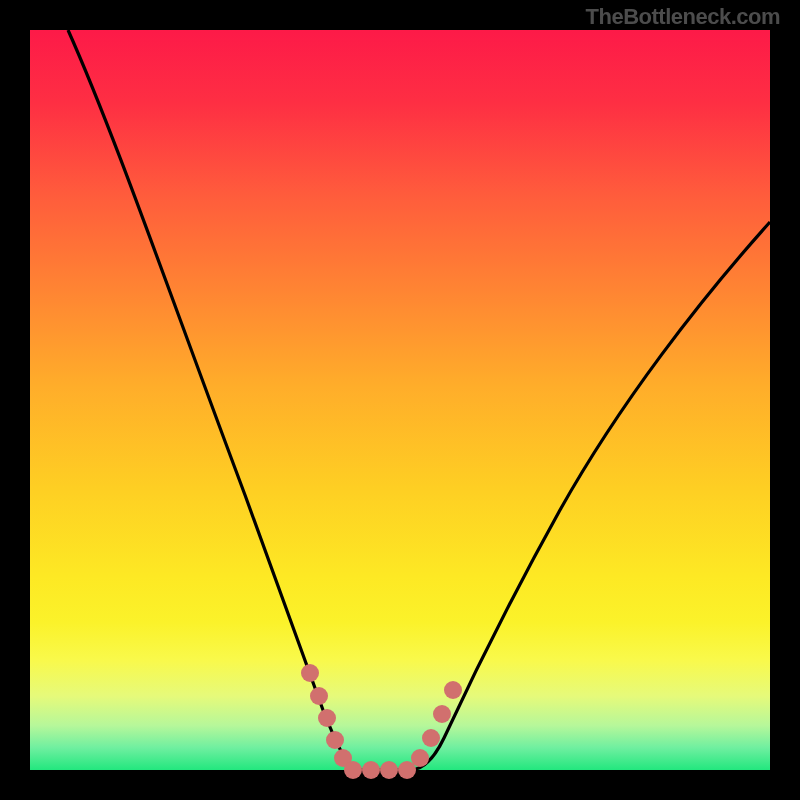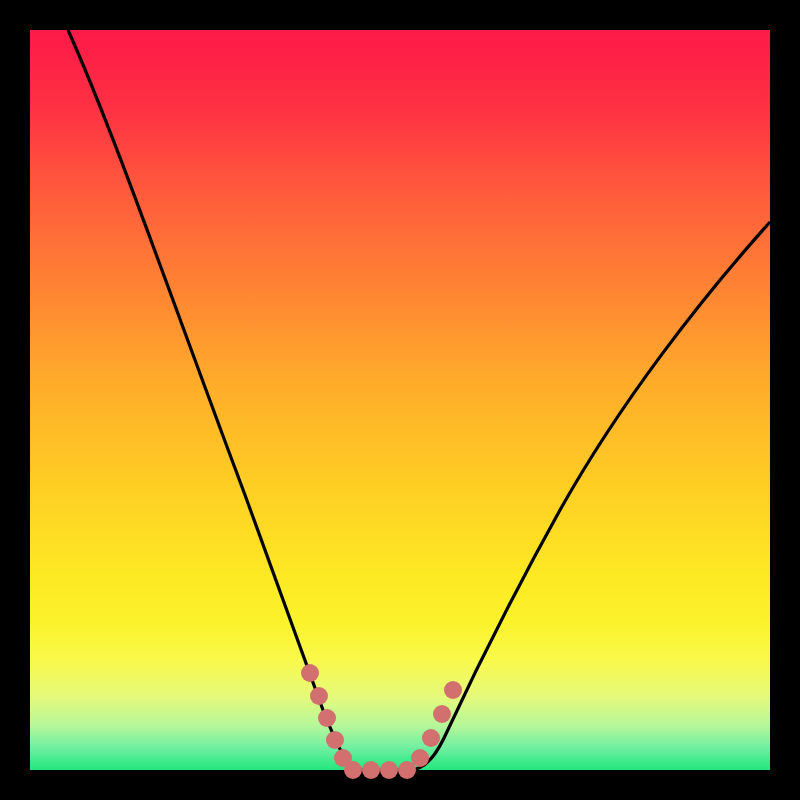--- a/index.html
+++ b/index.html
@@ -29,20 +29,21 @@
 svg {
   position: absolute;
   top: 0;
   left: 0;
 }
 </style>
 </head>
 <body>
 
 <div class="outer">
+  <div class="watermark">TheBottleneck.com</div>
 
   <svg width="800" height="800" viewBox="0 0 800 800">
     <defs>
 
       <linearGradient id="heat" x1="0" y1="0" x2="0" y2="1">
         <stop offset="0" stop-color="#fd1a48"></stop>
         <stop offset="0.10" stop-color="#fe2f43"></stop>
         <stop offset="0.22" stop-color="#ff5b3c"></stop>
         <stop offset="0.35" stop-color="#ff8433"></stop>
         <stop offset="0.48" stop-color="#ffad2a"></stop>

